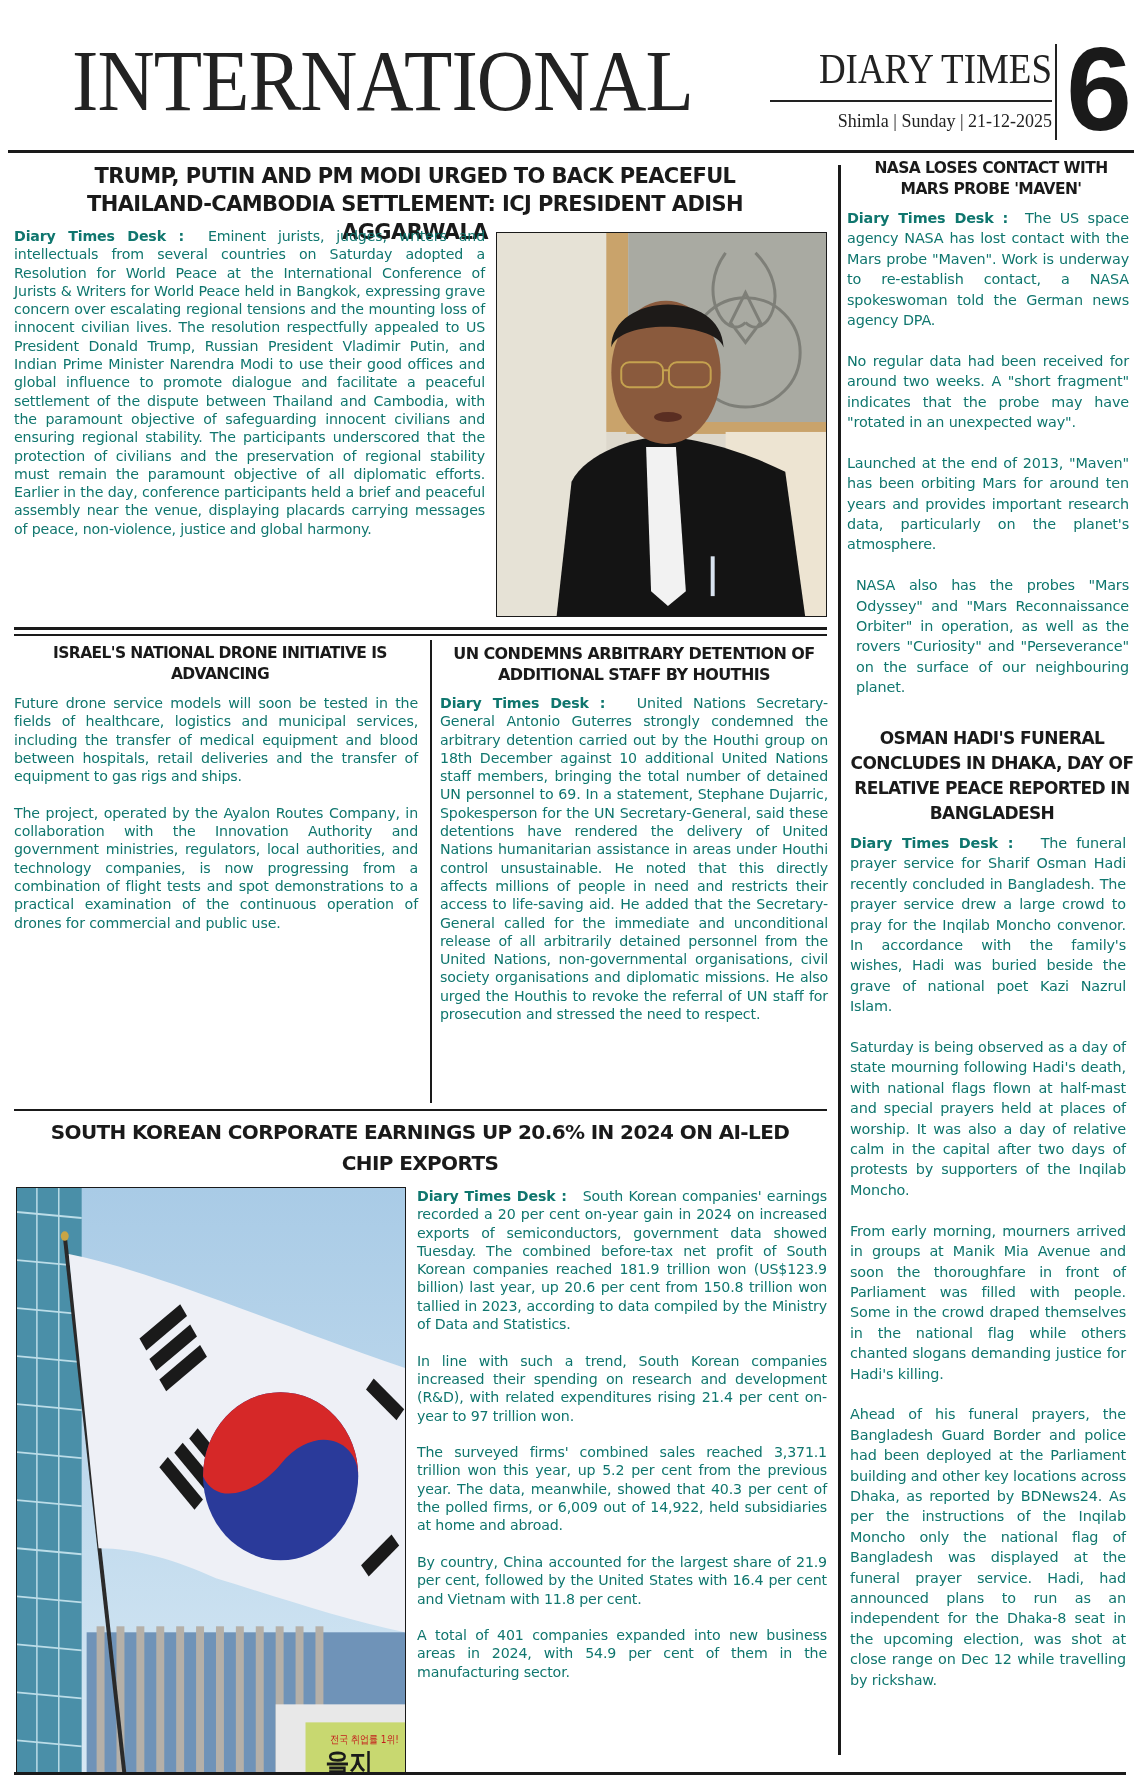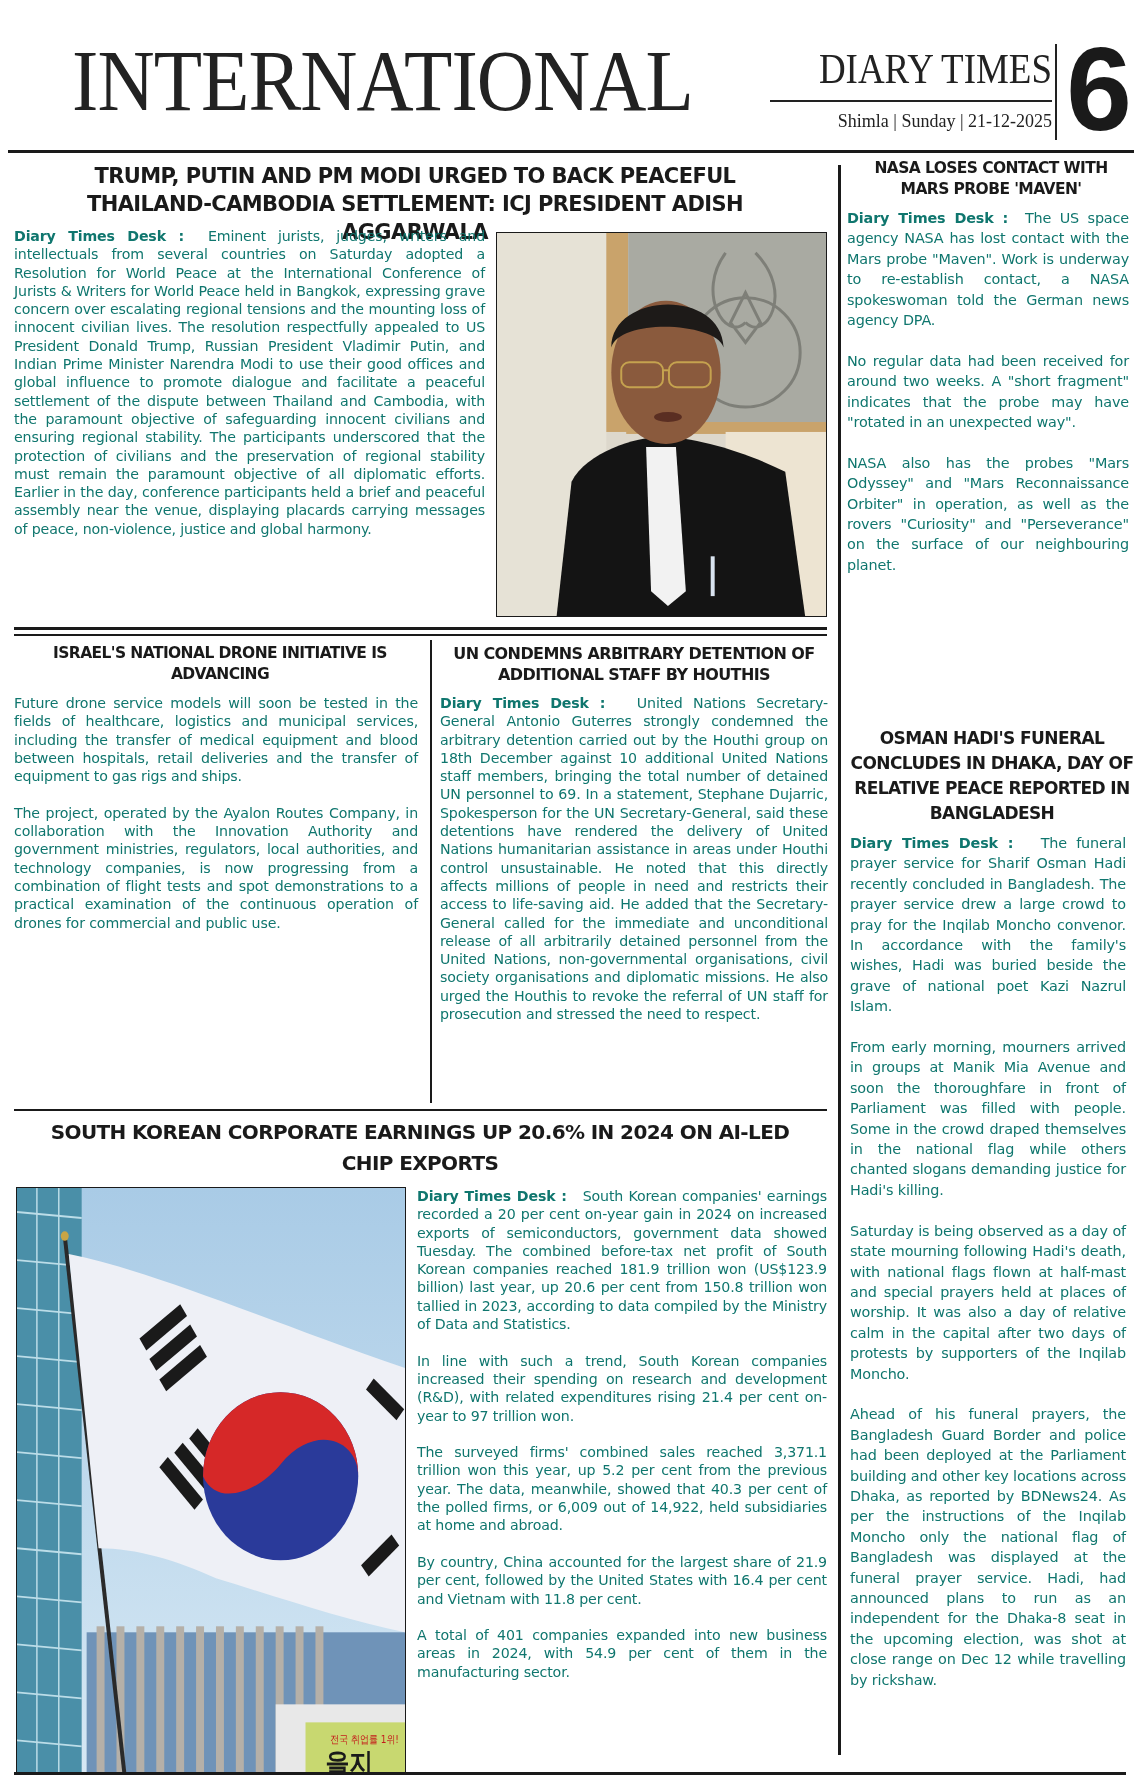--- a/index.html
+++ b/index.html
@@ -98,30 +98,31 @@
 <div class="rule" style="left:838px; top:165px; width:3px; height:1590px;"></div>
 
 <div class="rule" style="left:14px; top:627px; width:813px; height:3px;"></div>
 <div class="rule" style="left:14px; top:634px; width:813px; height:2px;"></div>
 
 <article>
   <h2 class="headline region" style="left:852px; top:158px; width:278px; font-size:15.5px; line-height:21px;">NASA LOSES CONTACT WITH MARS PROBE 'MAVEN'</h2>
   <div class="body-text region" style="left:847px; top:208px; width:282px; font-size:14.4px; line-height:20.4px;">
     <p><span class="byline">Diary Times Desk :</span>&nbsp;&nbsp;<span>The US space agency NASA has lost contact with the Mars probe "Maven". Work is underway to re-establish contact, a NASA spokeswoman told the German news agency DPA.</span></p>
     <p class="gap" style="margin-top:20.4px;">No regular data had been received for around two weeks. A "short fragment" indicates that the probe may have "rotated in an unexpected way".</p>
-    <p class="gap" style="margin-top:20.4px;">NASA also has the probes "Mars Odyssey" and "Mars Reconnaissance Orbiter" in operation, as well as the rovers "Curiosity" and "Perseverance" on the surface of our neighbouring planet.</p>
+    <p class="gap" style="margin-top:20.4px;">Launched at the end of 2013, "Maven" has been orbiting Mars for around ten years and provides important research data, particularly on the planet's atmosphere.</p>
+    <p class="gap" style="margin-top:20.4px;margin-left:9px;">NASA also has the probes "Mars Odyssey" and "Mars Reconnaissance Orbiter" in operation, as well as the rovers "Curiosity" and "Perseverance" on the surface of our neighbouring planet.</p>
   </div>
 </article>
 
 <article>
   <h2 class="headline region" style="left:850px; top:726px; width:284px; font-size:17px; line-height:25px;">OSMAN HADI'S FUNERAL CONCLUDES IN DHAKA, DAY OF RELATIVE PEACE REPORTED IN BANGLADESH</h2>
   <div class="body-text region" style="left:850px; top:833px; width:276px; font-size:14.4px; line-height:20.4px;">
     <p><span class="byline">Diary Times Desk :</span>&nbsp;&nbsp;&nbsp;<span>The funeral prayer service for Sharif Osman Hadi recently concluded in Bangladesh. The prayer service drew a large crowd to pray for the Inqilab Moncho convenor. In accordance with the family's wishes, Hadi was buried beside the grave of national poet Kazi Nazrul Islam.</span></p>
+    <p class="gap" style="margin-top:20.4px;">Saturday is being observed as a day of state mourning following Hadi's death, with national flags flown at half-mast and special prayers held at places of worship. It was also a day of relative calm in the capital after two days of protests by supporters of the Inqilab Moncho.</p>
     <p class="gap" style="margin-top:20.4px;">From early morning, mourners arrived in groups at Manik Mia Avenue and soon the thoroughfare in front of Parliament was filled with people. Some in the crowd draped themselves in the national flag while others chanted slogans demanding justice for Hadi's killing.</p>
-    <p class="gap" style="margin-top:20.4px;">Saturday is being observed as a day of state mourning following Hadi's death, with national flags flown at half-mast and special prayers held at places of worship. It was also a day of relative calm in the capital after two days of protests by supporters of the Inqilab Moncho.</p>
     <p class="gap" style="margin-top:20.4px;">Ahead of his funeral prayers, the Bangladesh Guard Border and police had been deployed at the Parliament building and other key locations across Dhaka, as reported by BDNews24. As per the instructions of the Inqilab Moncho only the national flag of Bangladesh was displayed at the funeral prayer service. Hadi, had announced plans to run as an independent for the Dhaka-8 seat in the upcoming election, was shot at close range on Dec 12 while travelling by rickshaw.</p>
   </div>
 </article>
 
 <article>
   <h2 class="headline region" style="left:30px; top:643px; width:380px; font-size:15.5px; line-height:21px;">ISRAEL'S NATIONAL DRONE INITIATIVE IS ADVANCING</h2>
   <div class="body-text region" style="left:14px; top:694px; width:404px;">
     <p>Future drone service models will soon be tested in the fields of healthcare, logistics and municipal services, including the transfer of medical equipment and blood between hospitals, retail deliveries and the transfer of equipment to gas rigs and ships.</p>
     <p class="gap">The project, operated by the Ayalon Routes Company, in collaboration with the Innovation Authority and government ministries, regulators, local authorities, and technology companies, is now progressing from a combination of flight tests and spot demonstrations to a practical examination of the continuous operation of drones for commercial and public use.</p>
   </div>

